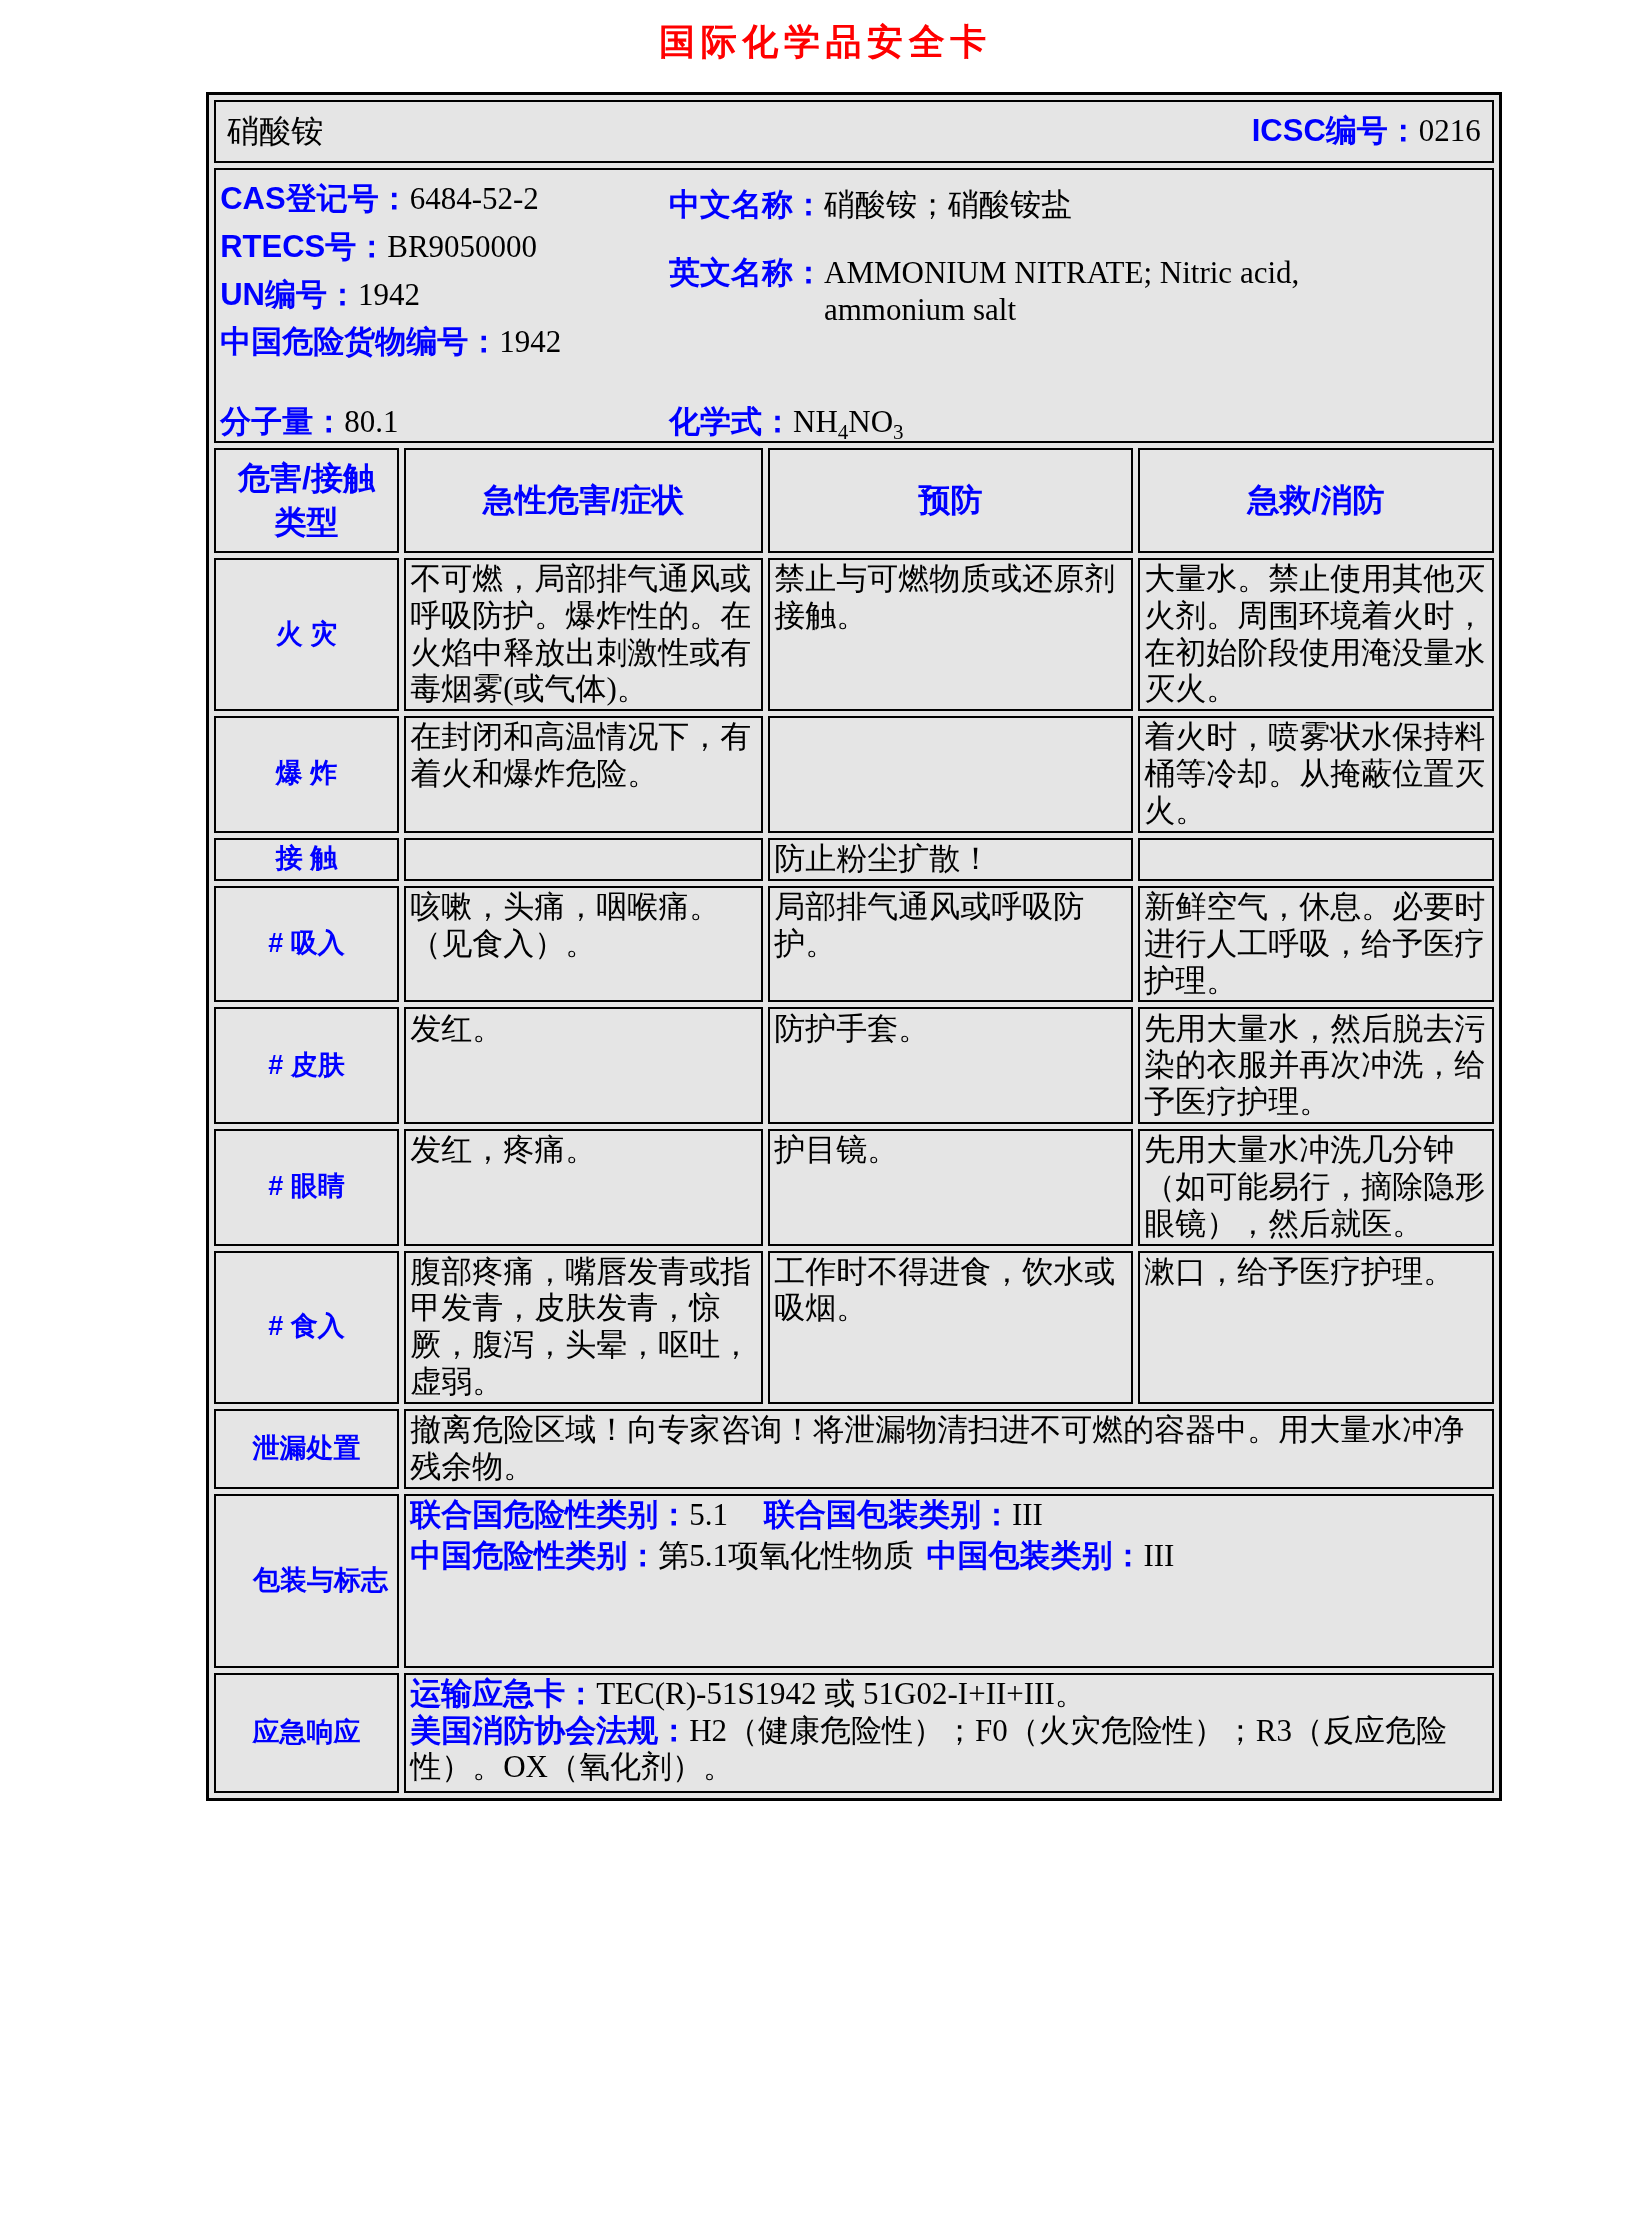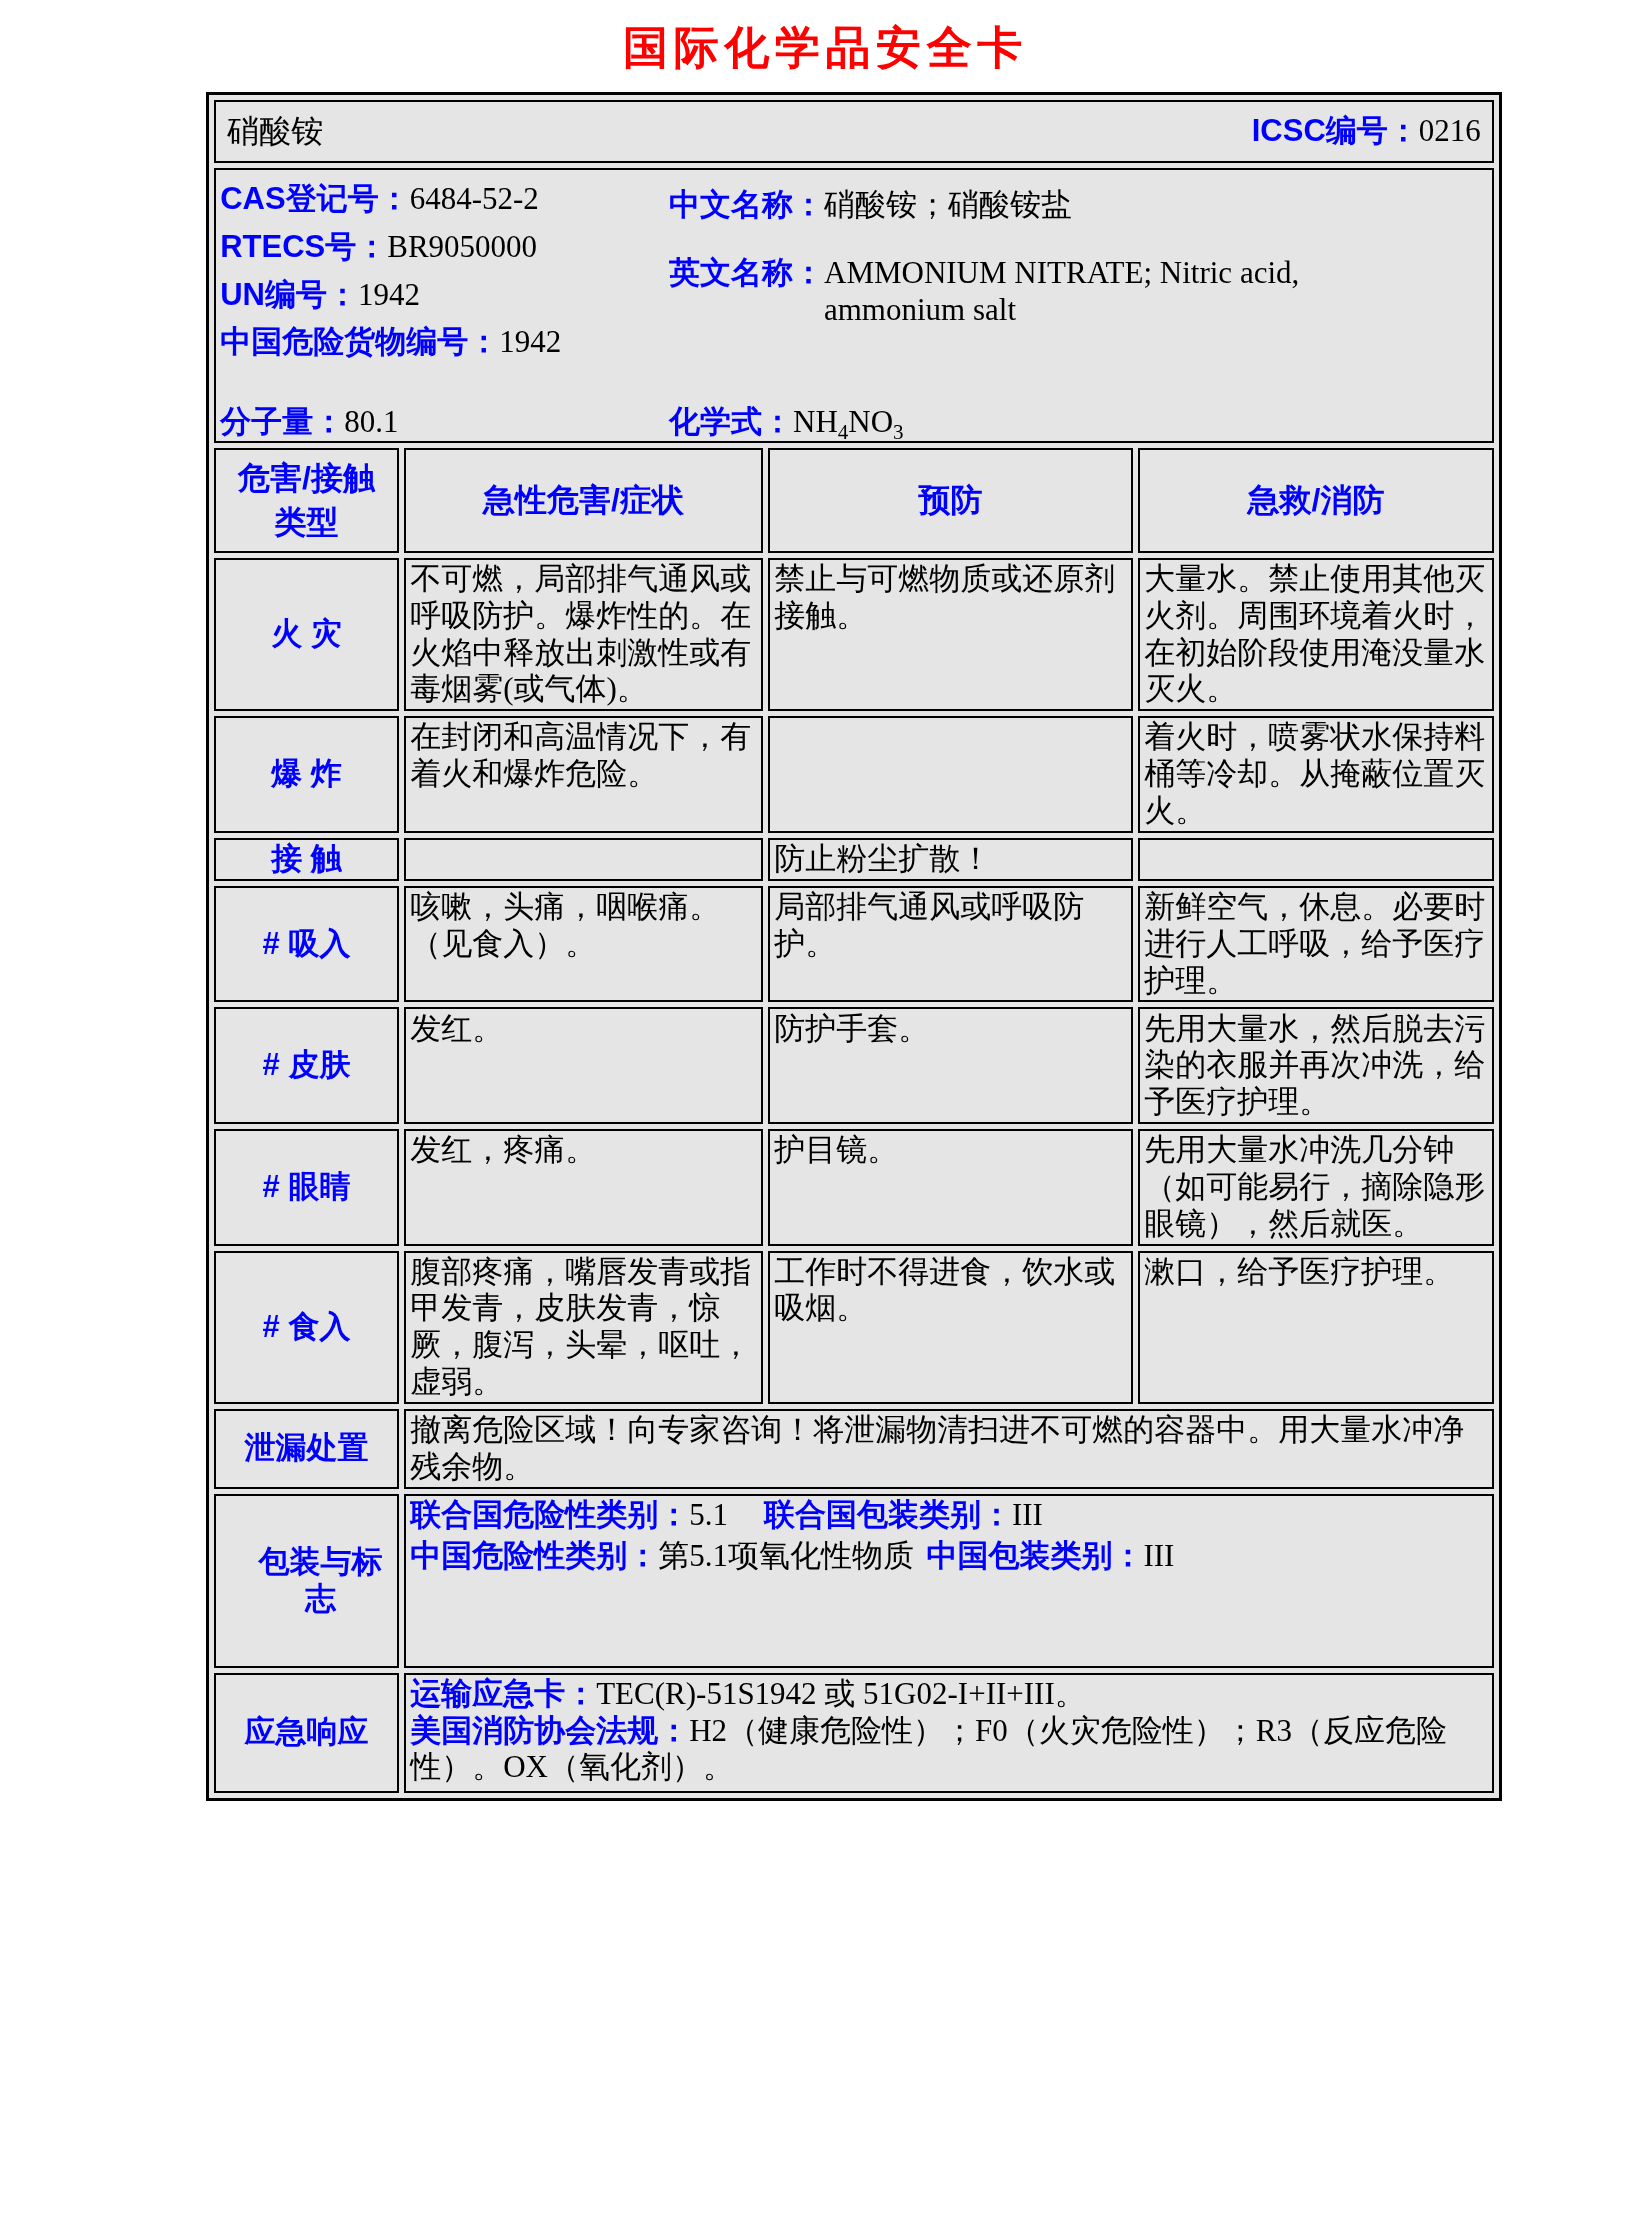--- a/index.html
+++ b/index.html
@@ -5,21 +5,21 @@
   * { margin: 0; padding: 0; box-sizing: border-box; }
   html, body { background: #ffffff; }
   body {
     width: 1651px; height: 2216px; position: relative;
     font-family: "Liberation Serif", "DejaVu Serif", serif;
     color: #000000;
   }
   .doc-title {
     position: absolute; top: 18px; left: 0; width: 100%;
     text-align: center; color: #ff0000; font-weight: bold;
-    font-size: 45px; letter-spacing: 5.6px;
+    font-size: 36px; letter-spacing: 5.6px;
     font-family: "Liberation Serif", "DejaVu Serif", serif;
   }
   table.icsc {
     position: absolute; left: 206px; top: 92px; width: 1265px;
     table-layout: fixed; border-collapse: separate; border-spacing: 5.6px;
     border: 3.5px solid #000000; background: #e5e5e5;
   }
   td {
     border: 2.8px solid #000000; vertical-align: top;
     font-size: 31px; line-height: 1.18; padding: 1.4px 4.2px;
@@ -42,21 +42,21 @@
   sub { font-size: 21px; }
   
   .hdr {
     color: #0000ff; font-weight: bold; text-align: center; vertical-align: middle;
     font-family: "Liberation Sans", "DejaVu Sans", sans-serif;
     font-size: 32px; height: 105px; line-height: 1.35;
   }
   .rowlab {
     color: #0000ff; font-weight: bold; text-align: center; vertical-align: middle;
     font-family: "Liberation Sans", "DejaVu Sans", sans-serif;
-    font-size: 31px;
+    font-size: 27px;
   }
   .sec-line { margin-bottom: 4.2px; }
   .gap-right { margin-right: 36px; }
 </style>
 </head>
 <body>
 
 <div class="doc-title">国际化学品安全卡</div>
 
 <table class="icsc">

